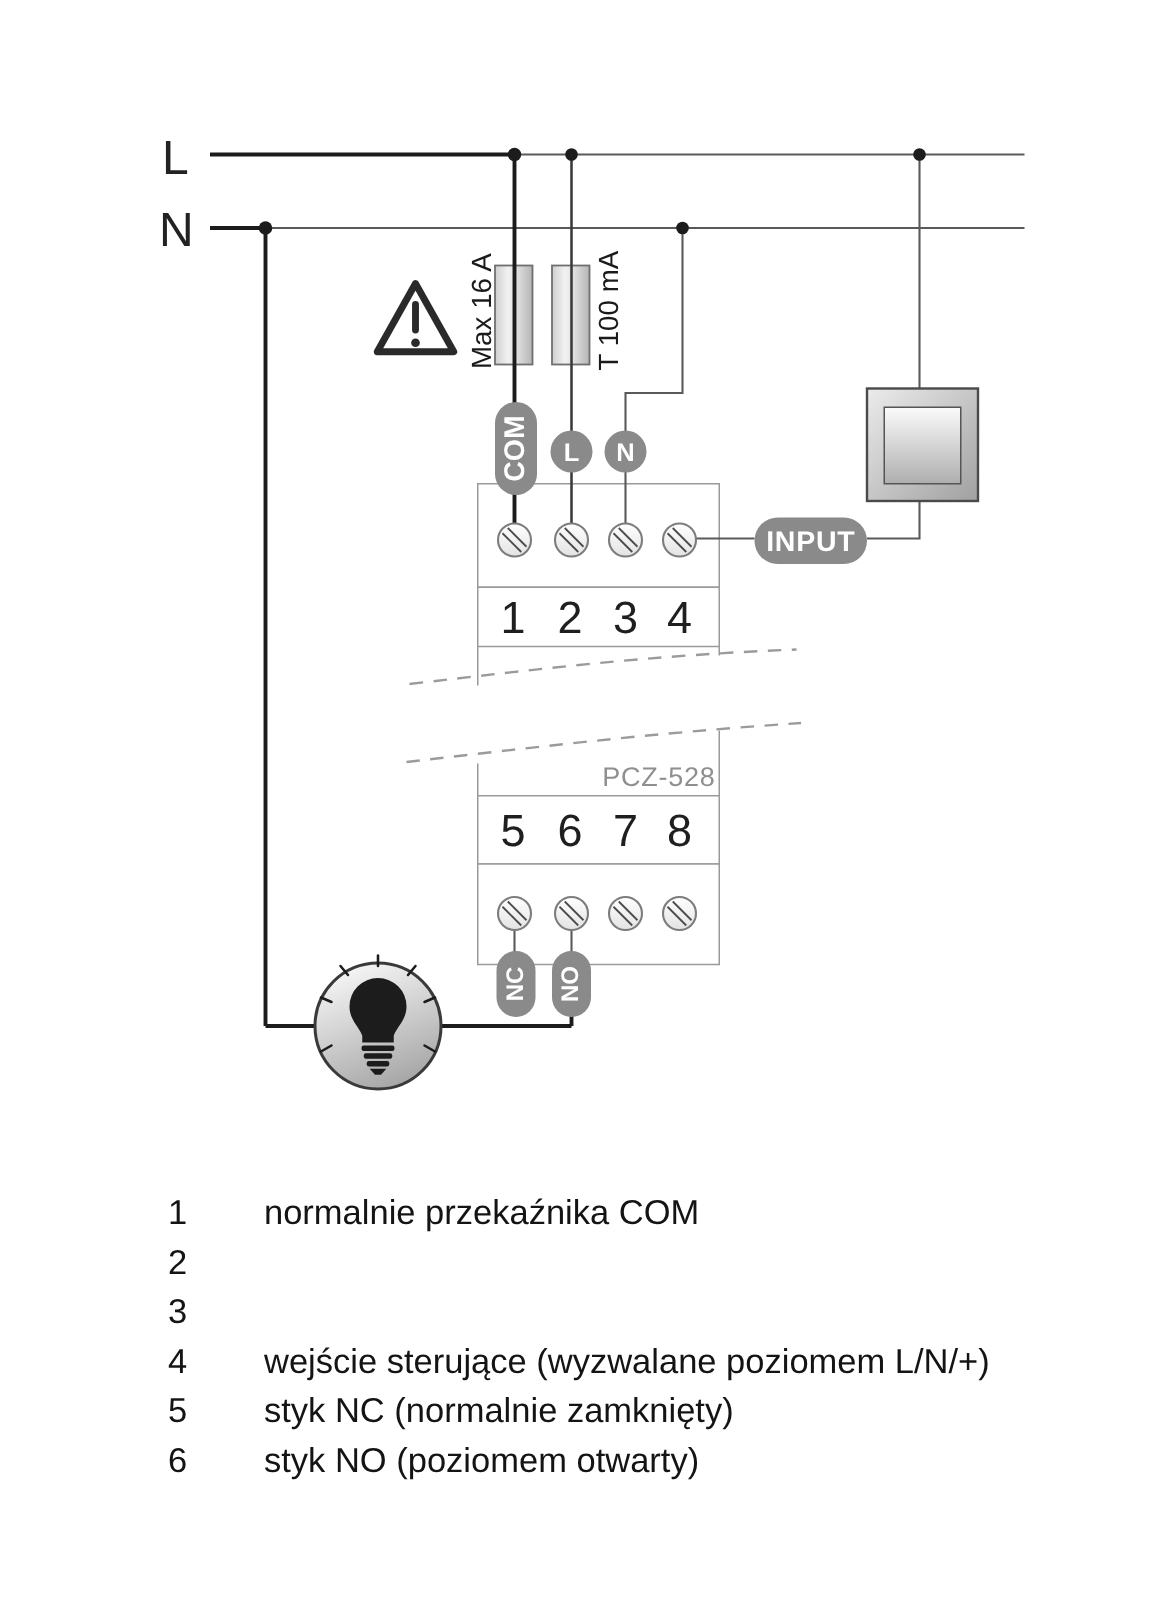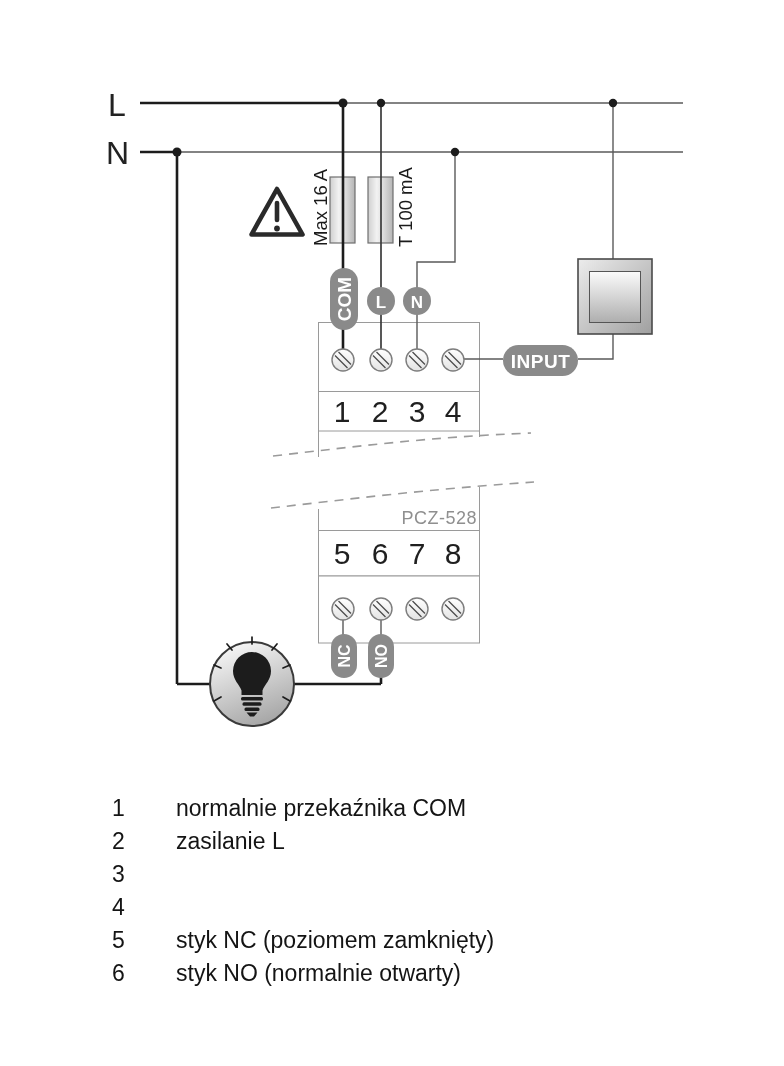--- a/index.html
+++ b/index.html
@@ -194,31 +194,31 @@
 </svg>
 
 
 <div class="legend">
   <div class="row">
     <span class="num">1</span>
     <span class="txt">normalnie przekaźnika COM</span>
   </div>
   <div class="row">
     <span class="num">2</span>
-    <span class="txt">zasilanie L</span>
   </div>
   <div class="row">
     <span class="num">3</span>
   </div>
   <div class="row">
     <span class="num">4</span>
+    <span class="txt">wejście sterujące (wyzwalane poziomem L/N/+)</span>
   </div>
   <div class="row">
     <span class="num">5</span>
-    <span class="txt">styk NC (poziomem zamknięty)</span>
+    <span class="txt">styk NC (normalnie zamknięty)</span>
   </div>
   <div class="row">
     <span class="num">6</span>
-    <span class="txt">styk NO (normalnie otwarty)</span>
+    <span class="txt">styk NO (poziomem otwarty)</span>
   </div>
 </div>
 
 </div>
 
 </body></html>

